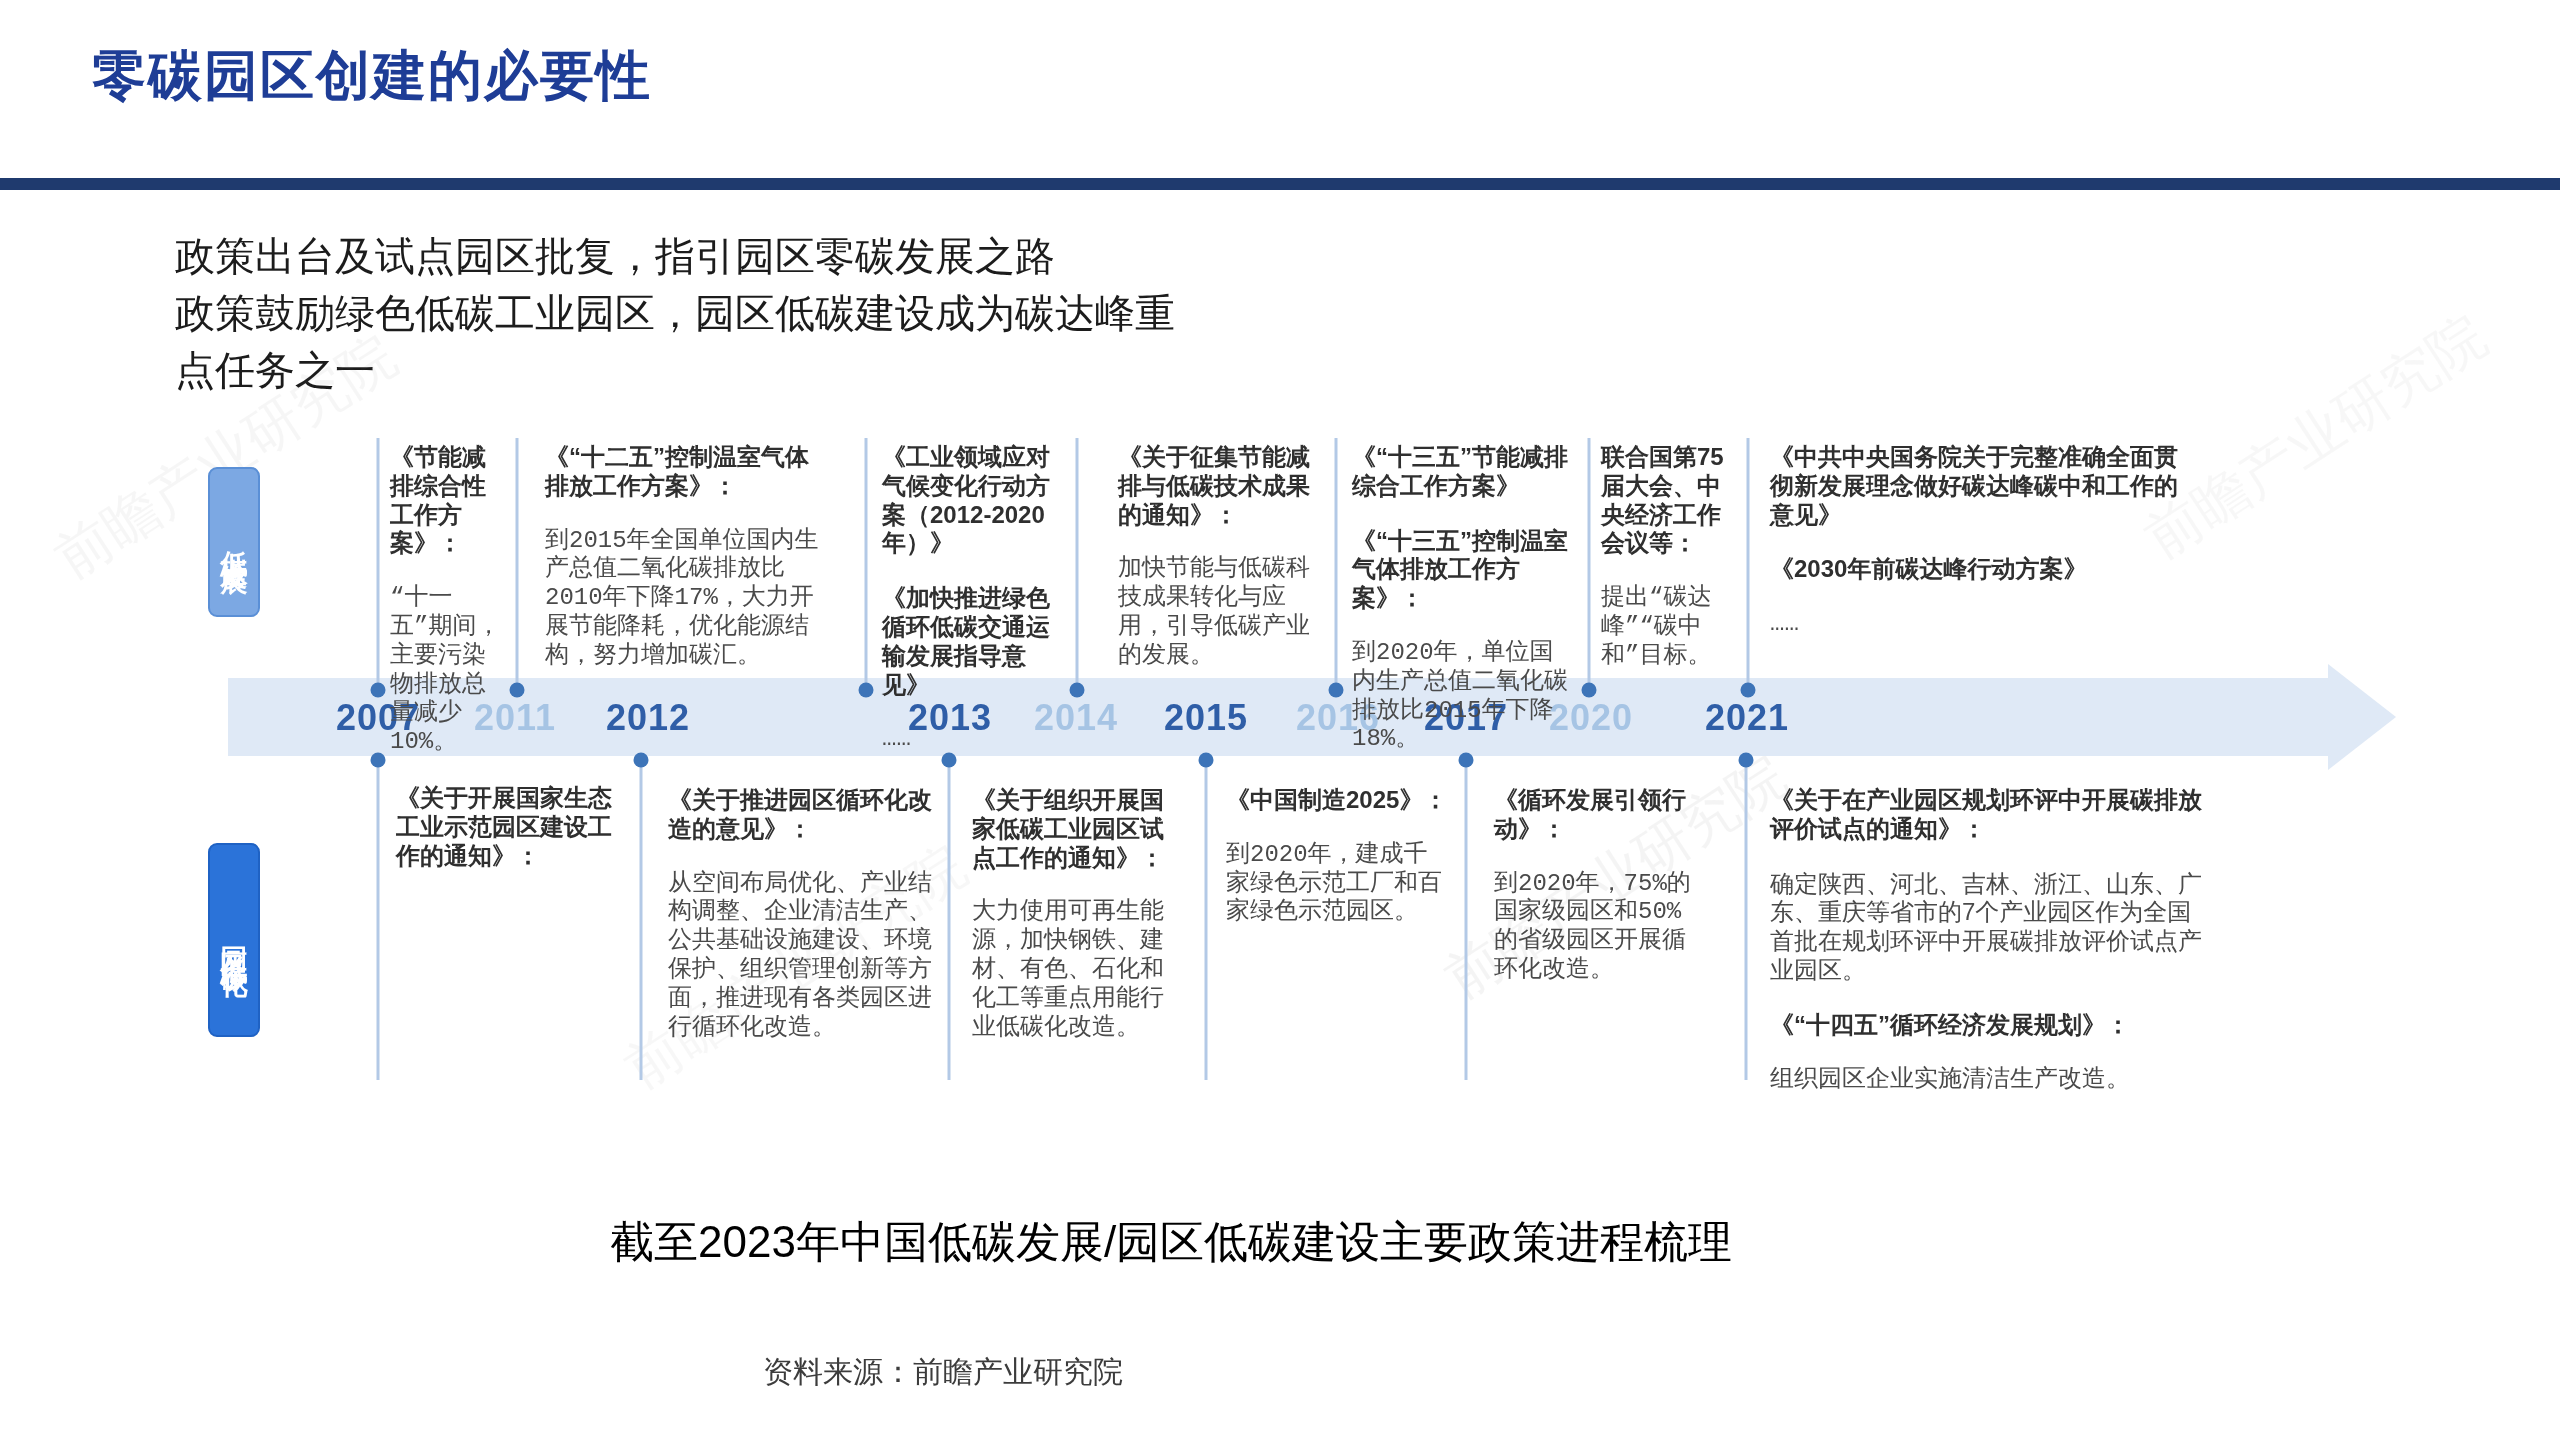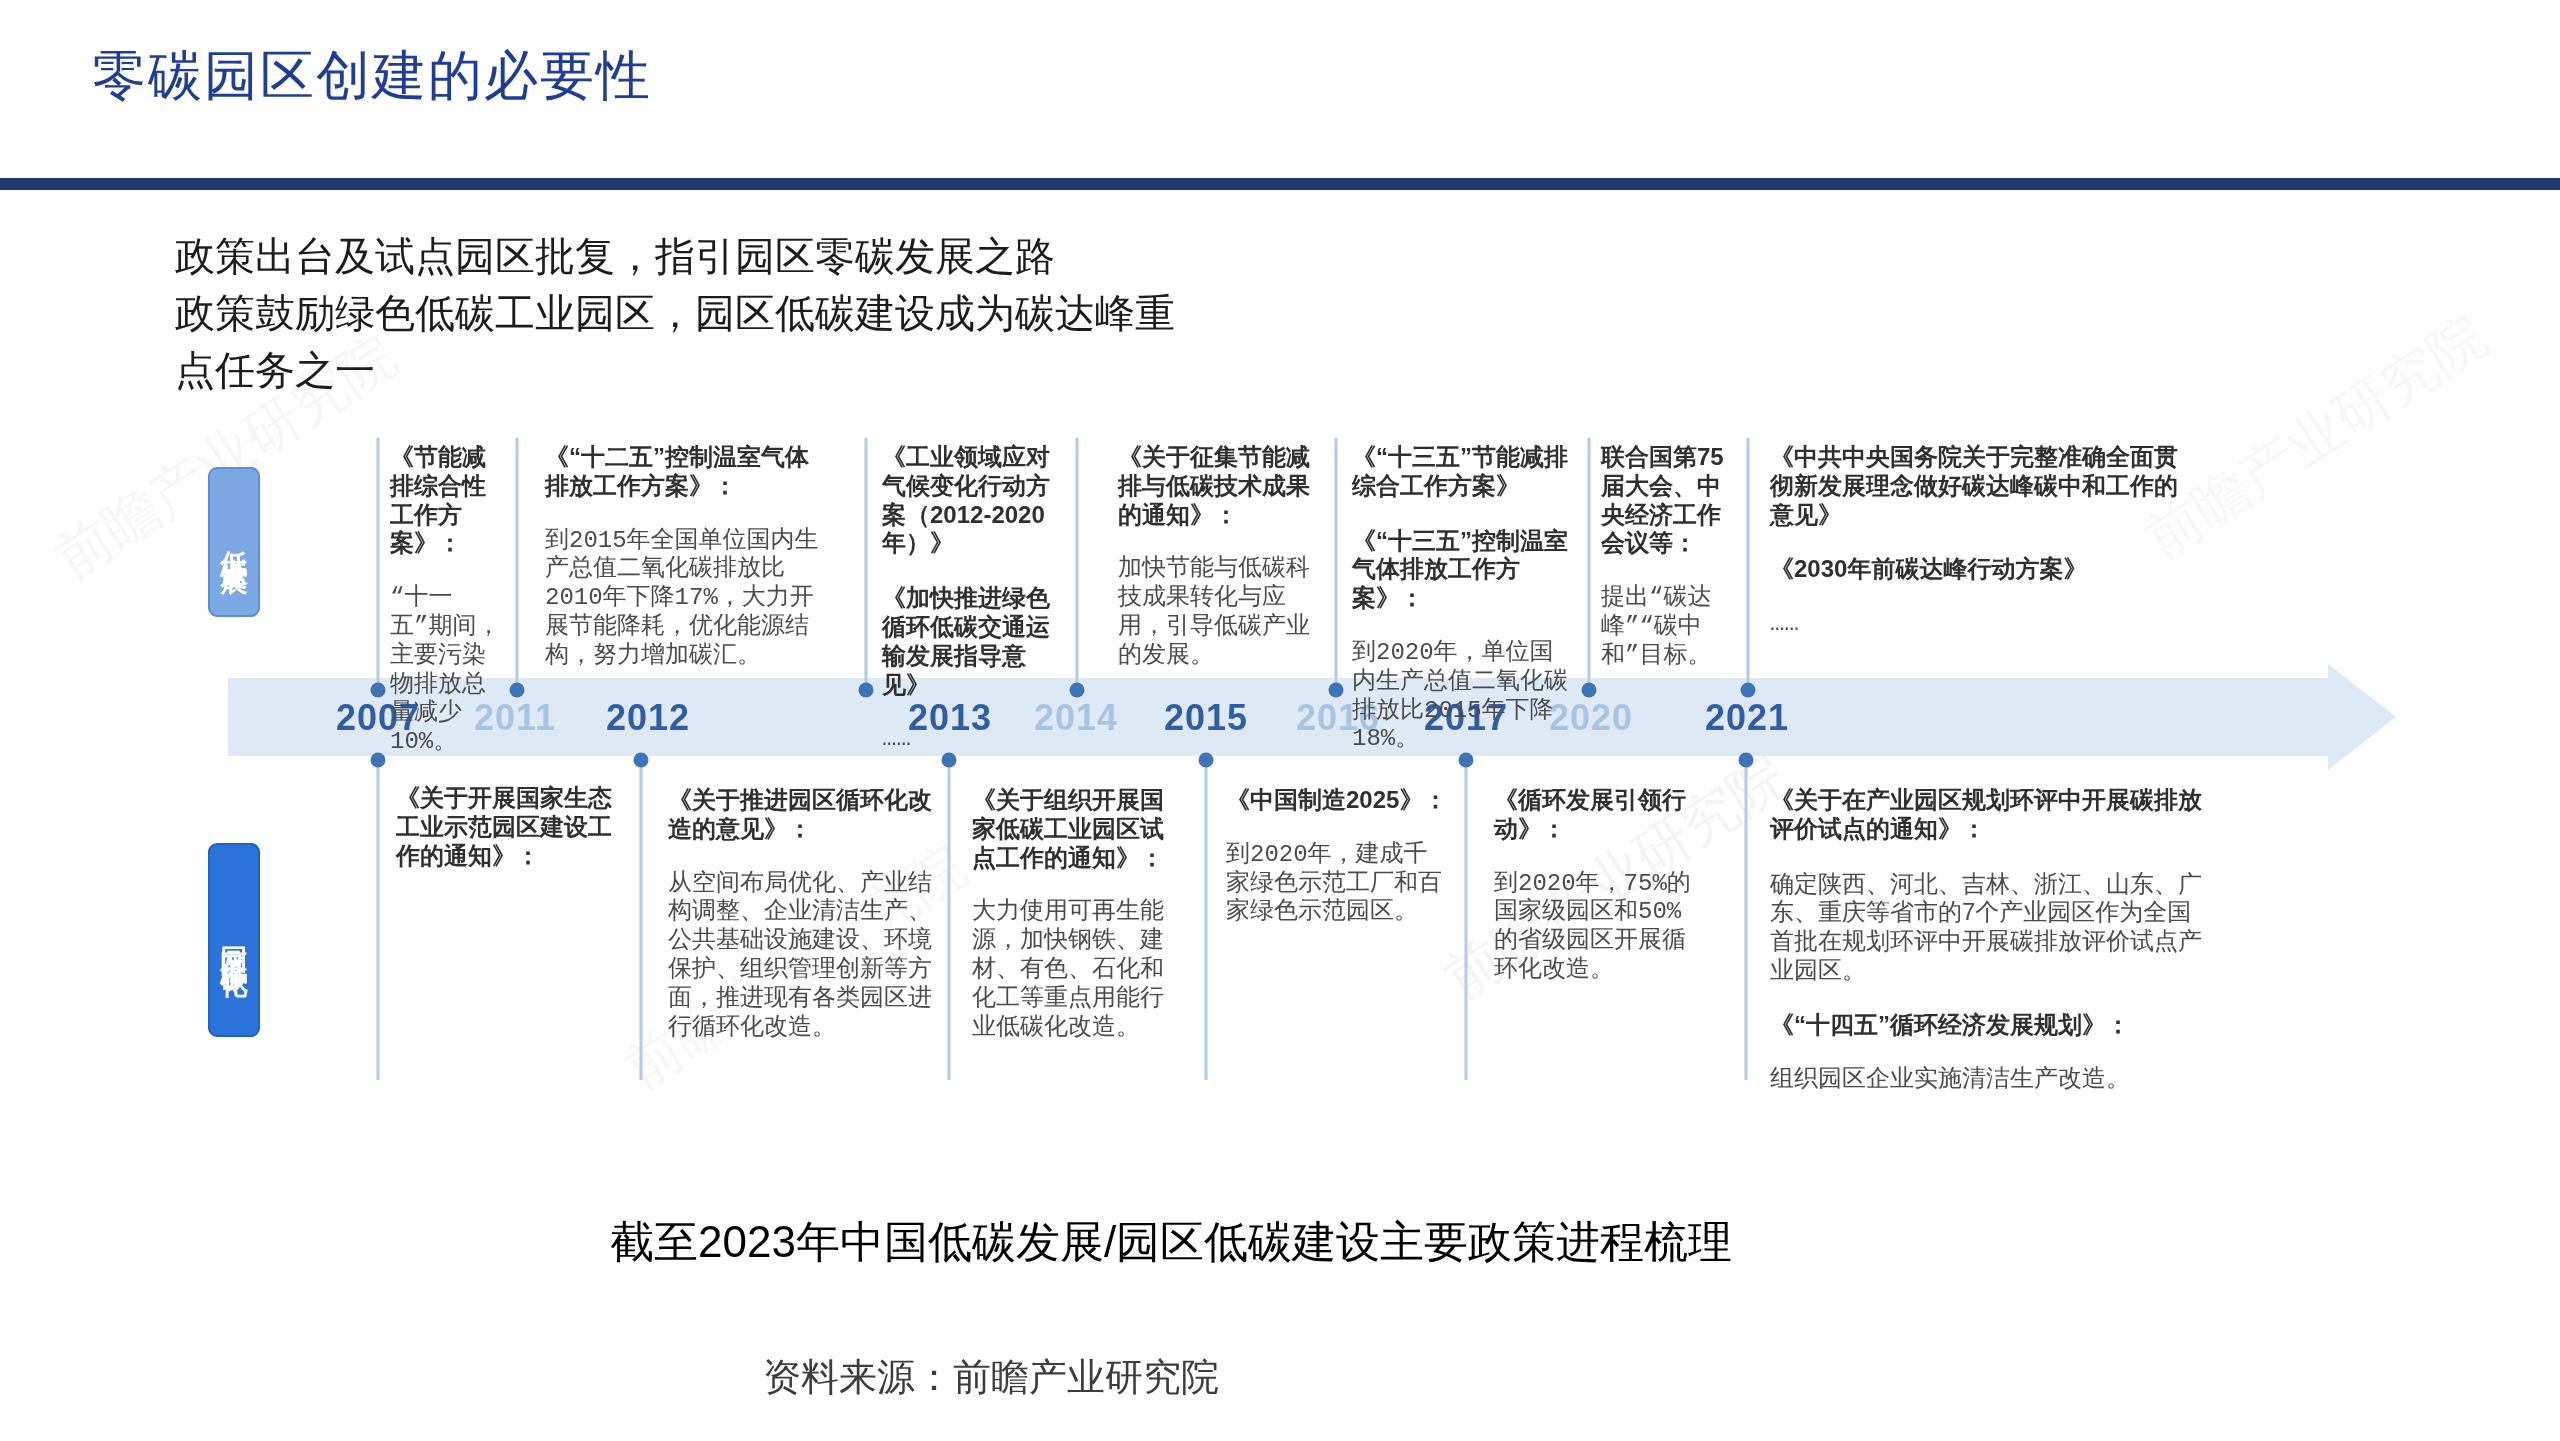--- a/index.html
+++ b/index.html
@@ -5,21 +5,21 @@
   html,body{margin:0;padding:0;}
   body{
     width:2560px;height:1441px;position:relative;overflow:hidden;
     background:#ffffff;
     font-family:"Liberation Sans","DejaVu Sans",sans-serif;
     color:#222;
   }
   .abs{position:absolute;}
   
   .page-title{
-    left:92px;top:40px;font-size:54px;font-weight:normal;
+    left:92px;top:40px;font-size:54px;font-weight:bold;
     color:#1e3d96;letter-spacing:2px;
   }
   .divider{
     left:0;top:178px;width:2560px;height:12px;background:#1f3a6e;
   }
   
   .intro{
     left:175px;top:228px;width:1280px;
     font-size:40px;line-height:1.42;color:#1c1c1c;
     white-space:pre-line;
@@ -73,21 +73,21 @@
   .seg{margin-bottom:26px;}
   .seg:last-child{margin-bottom:0;font-family:Liberation Mono, monospace;}
   .seg:empty{display:none;}
   .seg.t{font-weight:bold;color:#2f2f2f;}
   
   .caption{
     left:610px;top:1208px;width:1160px;
     font-size:44px;line-height:1.55;color:#000000;
   }
   .source{
-    left:763px;top:1352px;font-size:38px;color:#3c3c3c;
+    left:763px;top:1352px;font-size:30px;color:#3c3c3c;
   }
   
   .wm{
     font-size:56px;color:#777;white-space:nowrap;
     transform:rotate(-33deg);pointer-events:none;
   }
   .wm.w1{left:30px;top:420px;opacity:.06;}
   .wm.w2{left:600px;top:930px;opacity:.05;}
   .wm.w3{left:1420px;top:840px;opacity:.07;}
   .wm.w4{left:2120px;top:400px;opacity:.05;}

